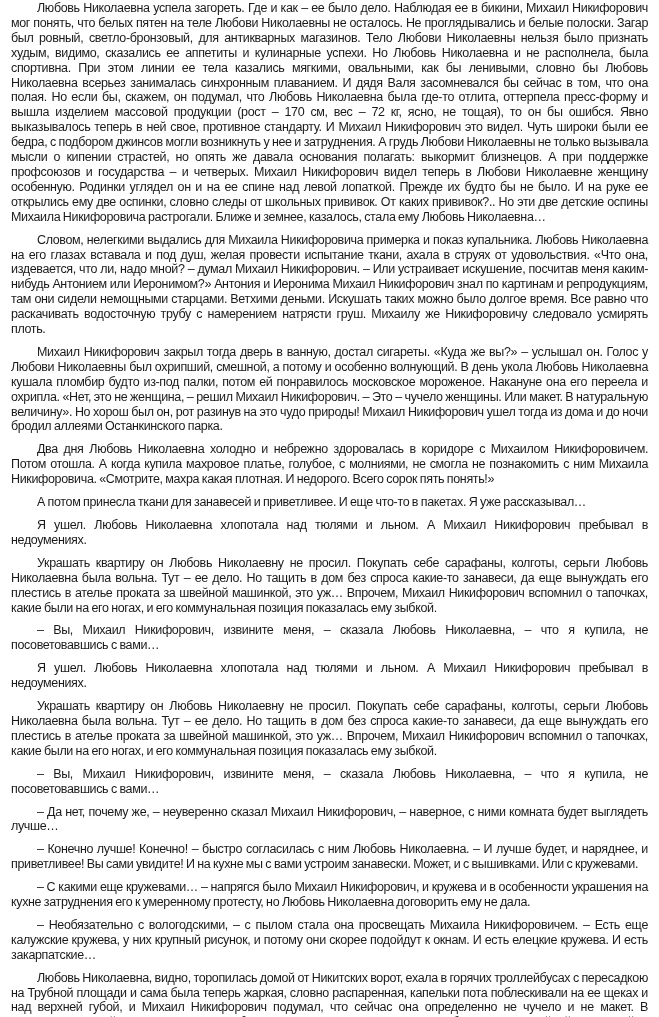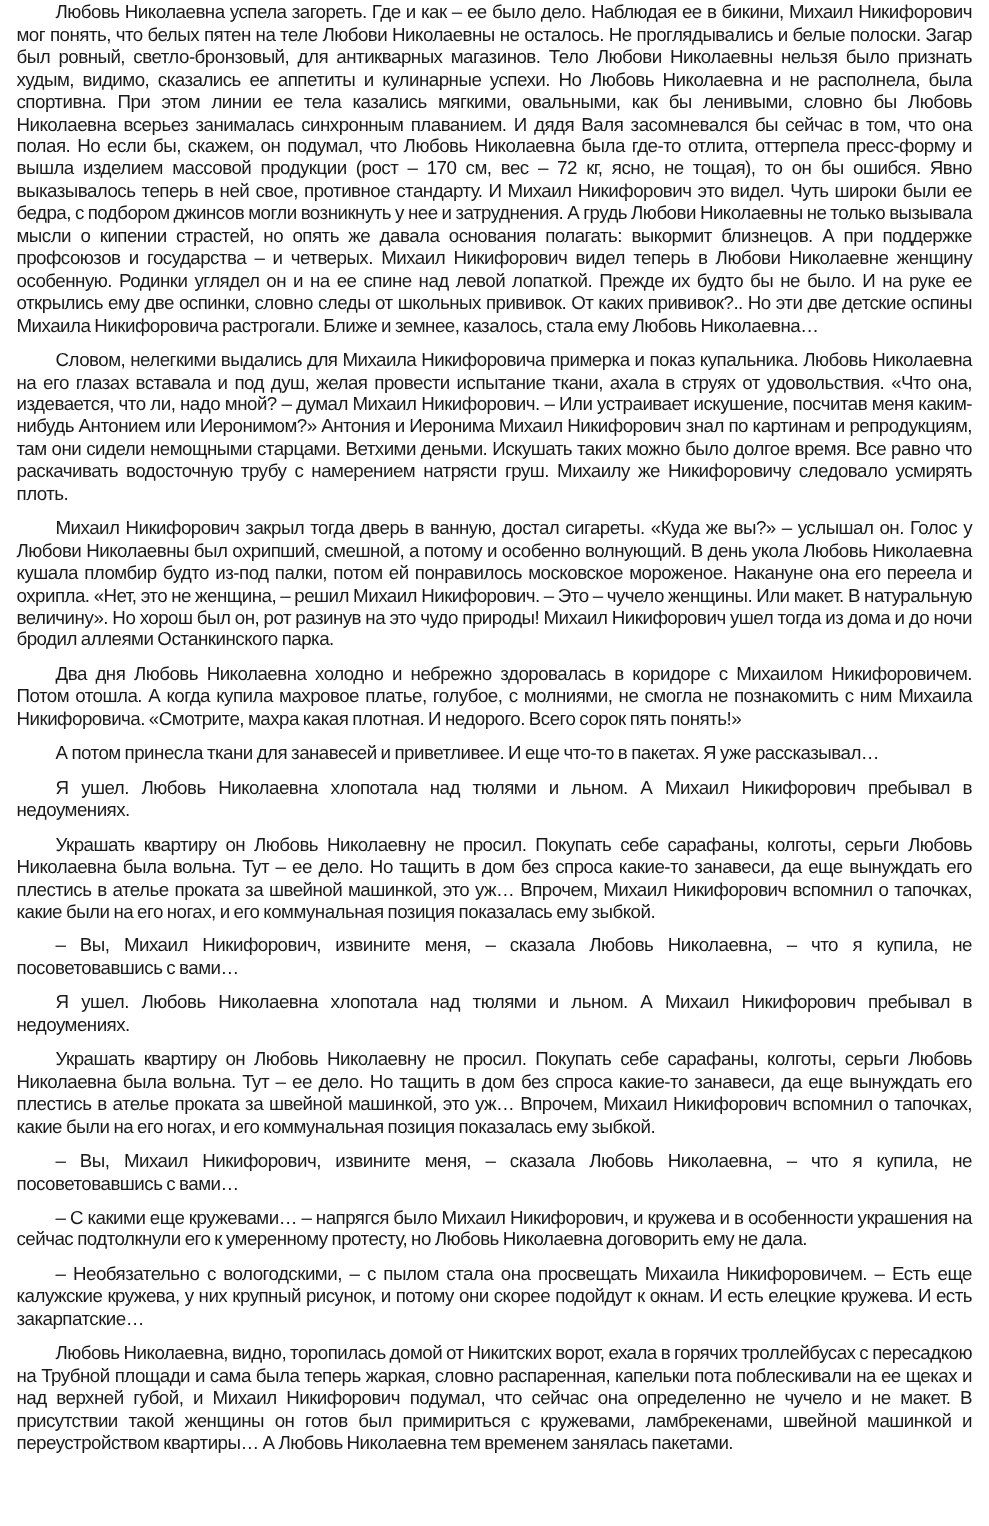--- a/index.html
+++ b/index.html
@@ -40,16 +40,18 @@
   <p>Словом, нелегкими выдались для Михаила Никифоровича примерка и показ купальника. Любовь Николаевна на его глазах вставала и под душ, желая провести испытание ткани, ахала в струях от удовольствия. «Что она, издевается, что ли, надо мной? – думал Михаил Никифорович. – Или устраивает искушение, посчитав меня каким-нибудь Антонием или Иеронимом?» Антония и Иеронима Михаил Никифорович знал по картинам и репродукциям, там они сидели немощными старцами. Ветхими деньми. Искушать таких можно было долгое время. Все равно что раскачивать водосточную трубу с намерением натрясти груш. Михаилу же Никифоровичу следовало усмирять плоть.</p>
   <p>Михаил Никифорович закрыл тогда дверь в ванную, достал сигареты. «Куда же вы?» – услышал он. Голос у Любови Николаевны был охрипший, смешной, а потому и особенно волнующий. В день укола Любовь Николаевна кушала пломбир будто из-под палки, потом ей понравилось московское мороженое. Накануне она его переела и охрипла. «Нет, это не женщина, – решил Михаил Никифорович. – Это – чучело женщины. Или макет. В натуральную величину». Но хорош был он, рот разинув на это чудо природы! Михаил Никифорович ушел тогда из дома и до ночи бродил аллеями Останкинского парка.</p>
   <p>Два дня Любовь Николаевна холодно и небрежно здоровалась в коридоре с Михаилом Никифоровичем. Потом отошла. А когда купила махровое платье, голубое, с молниями, не смогла не познакомить с ним Михаила Никифоровича. «Смотрите, махра какая плотная. И недорого. Всего сорок пять понять!»</p>
   <p>А потом принесла ткани для занавесей и приветливее. И еще что-то в пакетах. Я уже рассказывал…</p>
   <p>Я ушел. Любовь Николаевна хлопотала над тюлями и льном. А Михаил Никифорович пребывал в недоумениях.</p>
   <p>Украшать квартиру он Любовь Николаевну не просил. Покупать себе сарафаны, колготы, серьги Любовь Николаевна была вольна. Тут – ее дело. Но тащить в дом без спроса какие-то занавеси, да еще вынуждать его плестись в ателье проката за швейной машинкой, это уж… Впрочем, Михаил Никифорович вспомнил о тапочках, какие были на его ногах, и его коммунальная позиция показалась ему зыбкой.</p>
   <p>– Вы, Михаил Никифорович, извините меня, – сказала Любовь Николаевна, – что я купила, не посоветовавшись с вами…</p>
   <p>Я ушел. Любовь Николаевна хлопотала над тюлями и льном. А Михаил Никифорович пребывал в недоумениях.</p>
   <p>Украшать квартиру он Любовь Николаевну не просил. Покупать себе сарафаны, колготы, серьги Любовь Николаевна была вольна. Тут – ее дело. Но тащить в дом без спроса какие-то занавеси, да еще вынуждать его плестись в ателье проката за швейной машинкой, это уж… Впрочем, Михаил Никифорович вспомнил о тапочках, какие были на его ногах, и его коммунальная позиция показалась ему зыбкой.</p>
   <p>– Вы, Михаил Никифорович, извините меня, – сказала Любовь Николаевна, – что я купила, не посоветовавшись с вами…</p>
-  <p>– С какими еще кружевами… – напрягся было Михаил Никифорович, и кружева и в особенности украшения на сейчас подтолкнули его к умеренному протесту, но Любовь Николаевна договорить ему не дала.</p>
+  <p>– Да нет, почему же, – неуверенно сказал Михаил Никифорович, – наверное, с ними комната будет выглядеть лучше…</p>
+  <p>– Конечно лучше! Конечно! – быстро согласилась с ним Любовь Николаевна. – И лучше будет, и наряднее, и приветливее! Вы сами увидите! И на кухне мы с вами устроим занавески. Может, и с вышивками. Или с кружевами.</p>
+  <p>– С какими еще кружевами… – напрягся было Михаил Никифорович, и кружева и в особенности украшения на кухне затруднения его к умеренному протесту, но Любовь Николаевна договорить ему не дала.</p>
   <p>– Необязательно с вологодскими, – с пылом стала она просвещать Михаила Никифоровичем. – Есть еще калужские кружева, у них крупный рисунок, и потому они скорее подойдут к окнам. И есть елецкие кружева. И есть закарпатские…</p>
   <p>Любовь Николаевна, видно, торопилась домой от Никитских ворот, ехала в горячих троллейбусах с пересадкою на Трубной площади и сама была теперь жаркая, словно распаренная, капельки пота поблескивали на ее щеках и над верхней губой, и Михаил Никифорович подумал, что сейчас она определенно не чучело и не макет. В присутствии такой женщины он готов был примириться с кружевами, ламбрекенами, швейной машинкой и переустройством квартиры… А Любовь Николаевна тем временем занялась пакетами.</p>
 </div>
 
 </body></html>

